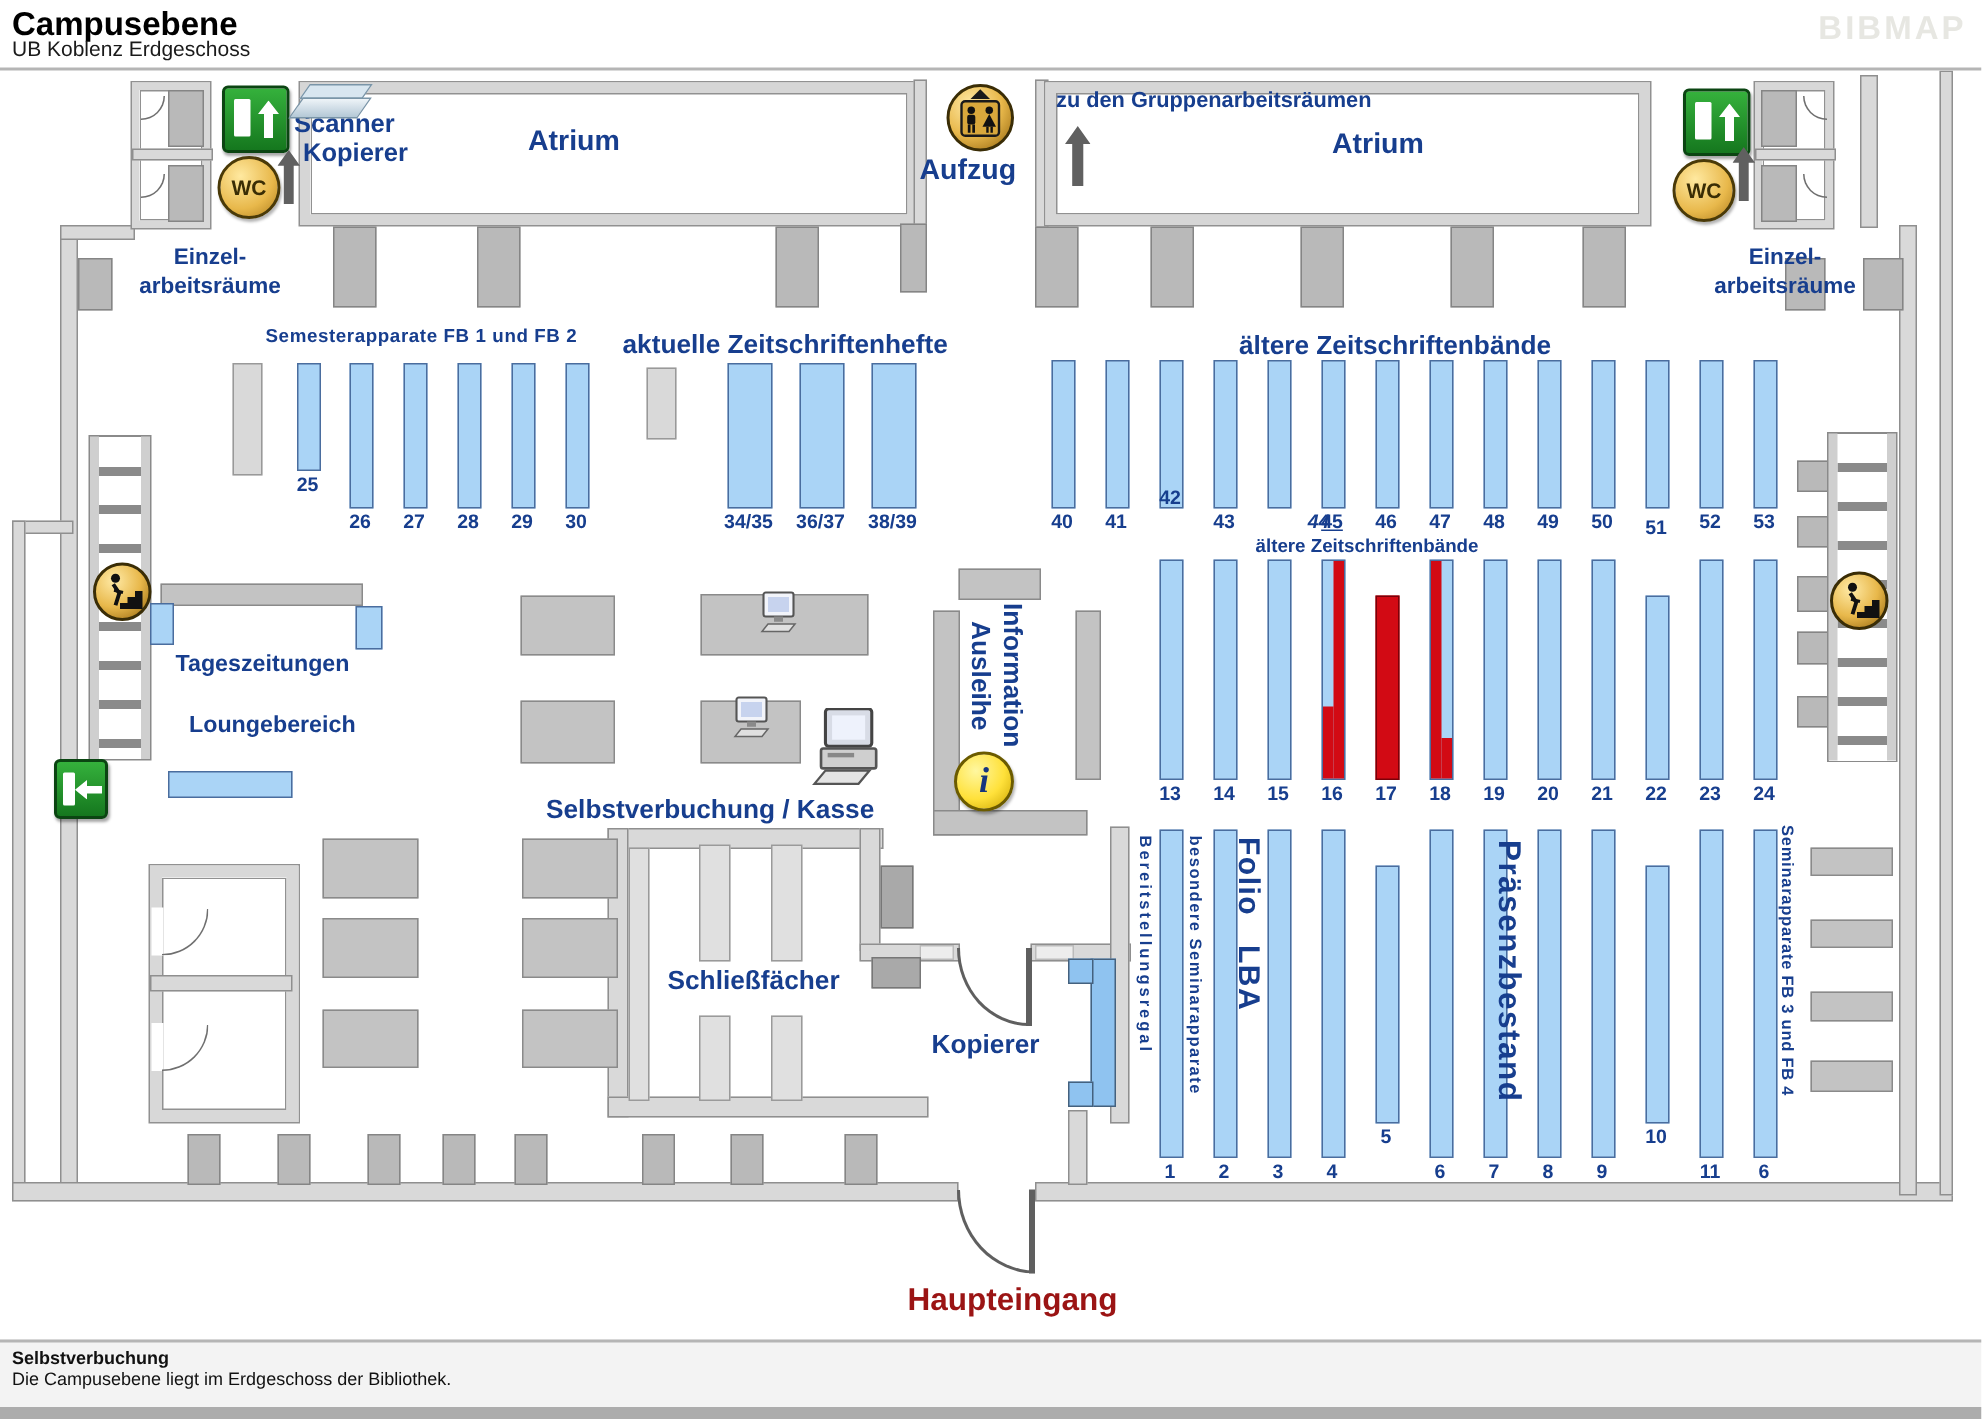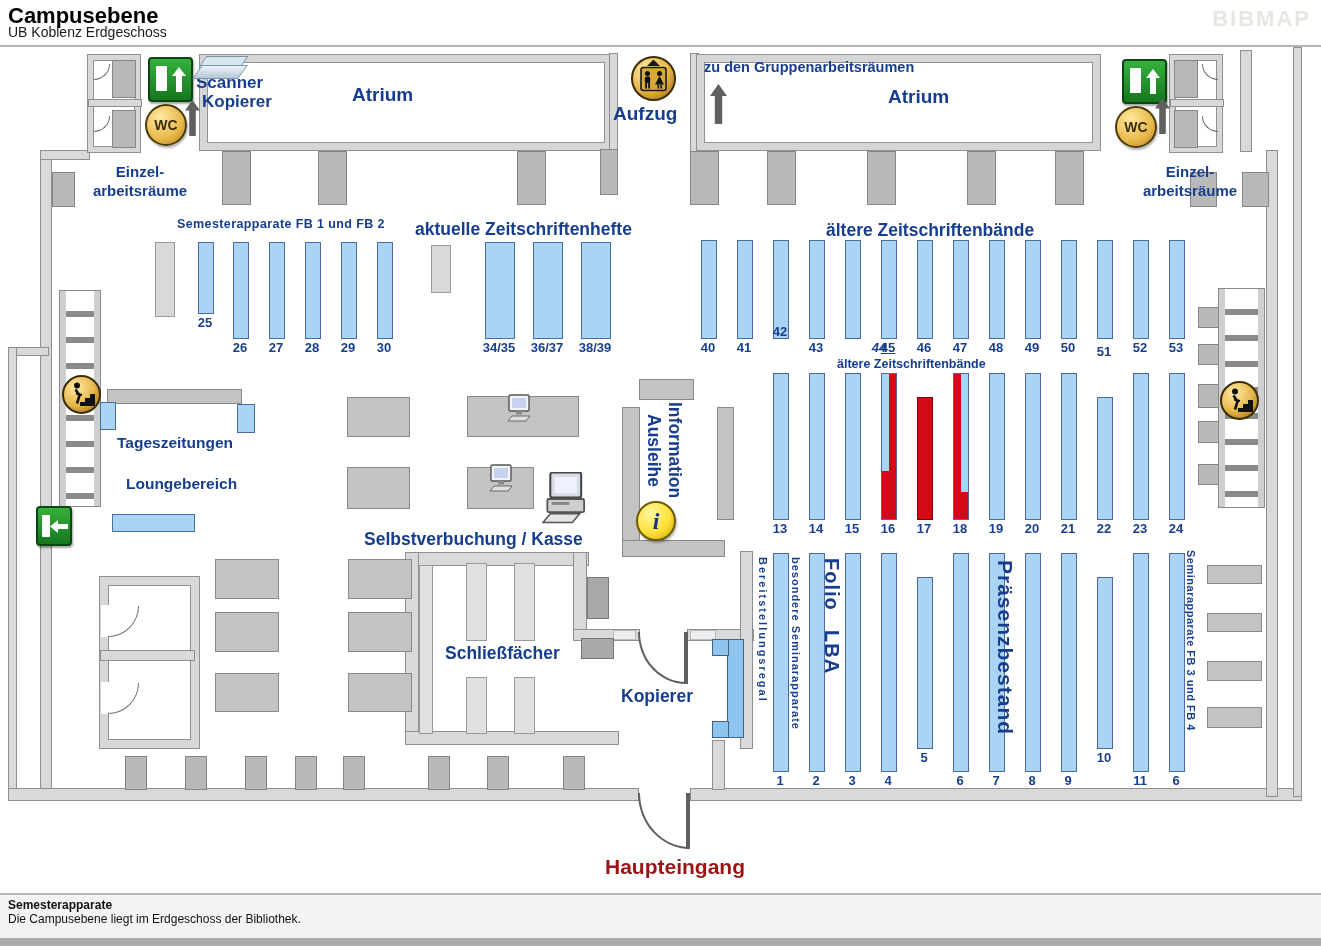--- a/index.html
+++ b/index.html
@@ -449,18 +449,18 @@
 </svg>
 <svg class="icon" style="left:540px;top:472px" width="50" height="54" viewBox="0 0 34 36">
   <rect x="7" y="0" width="21" height="17" rx="1.5" fill="#d8dce6" stroke="#444" stroke-width="1.4"></rect>
   <rect x="10" y="3" width="15" height="11" fill="#eef2fc"></rect>
   <rect x="5" y="18" width="25" height="9" rx="1" fill="#cfcfcf" stroke="#555" stroke-width="1.2"></rect>
   <rect x="8" y="20" width="12" height="2" fill="#888"></rect>
   <polygon points="2,34 22,34 27,28 7,28" fill="#e4e4e4" stroke="#555" stroke-width="1"></polygon>
 </svg>
 
 <div id="footer">
-  <div class="h">Semesterapparate</div>
+  <div class="h">Selbstverbuchung</div>
   <div class="d">Die Campusebene liegt im Erdgeschoss der Bibliothek.</div>
 </div>
 <div class="scaleseg" id="scale1">2m</div>
 <div class="scaleseg" id="scale2">2m</div>
 <div id="bottomstrip"></div>
 
 </body></html>

